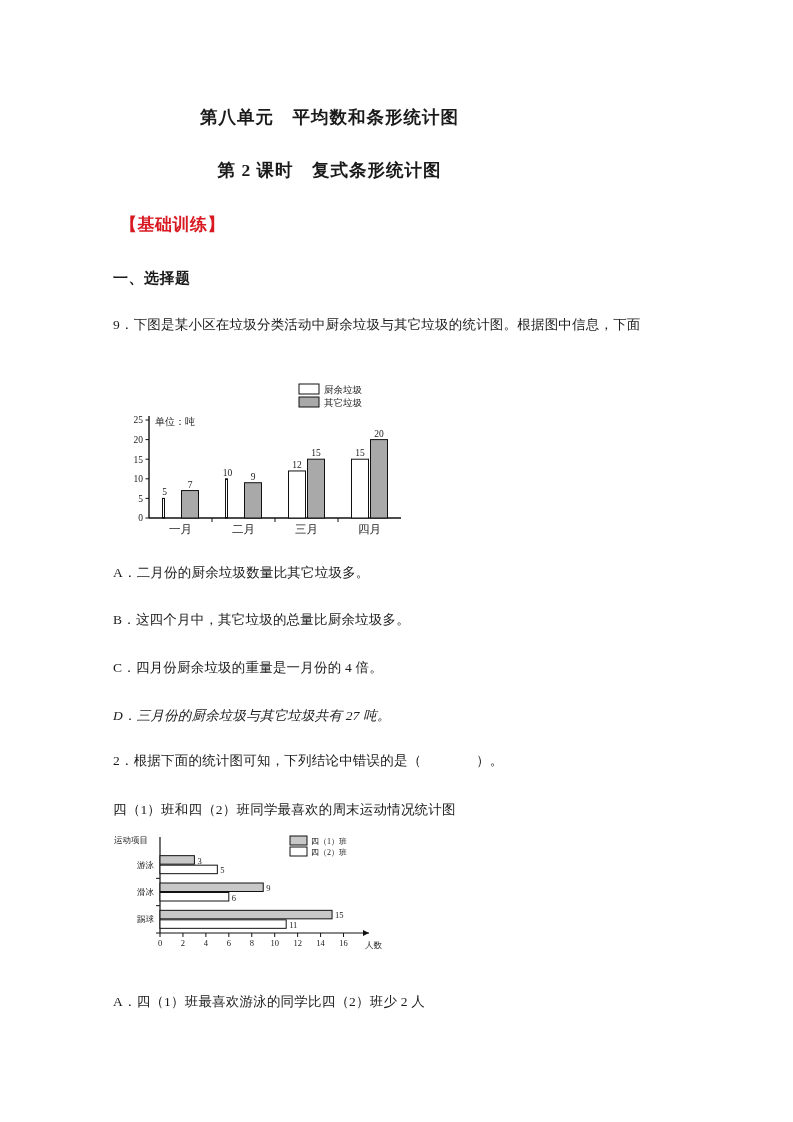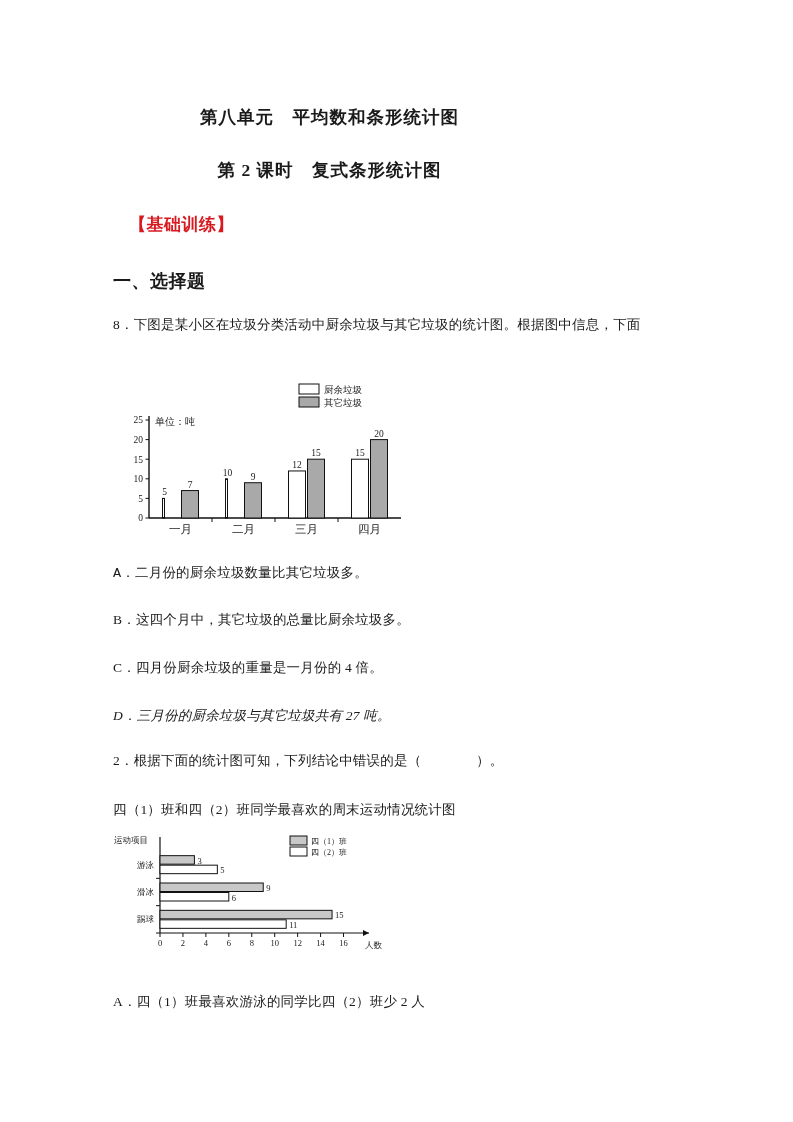--- a/index.html
+++ b/index.html
@@ -28,32 +28,32 @@
     font-size:17.5px;
     font-weight:bold;
     letter-spacing:1px;
     font-family:"Liberation Serif", serif;
   }
   #title1{ top:105px; }
   #title2{ top:158px; }
 
   .section-title{
     position:absolute;
-    left:129px;
+    left:120px;
     top:213px;
     font-size:17px;
     font-weight:bold;
     letter-spacing:.5px;
   }
 
   .sub-heading{
     position:absolute;
     left:113px;
     top:269px;
-    font-size:18px;
+    font-size:15px;
     font-weight:bold;
     letter-spacing:.5px;
   }
 
   .qtext{
     position:absolute;
     left:113px;
     font-size:13.5px;
     line-height:26px;
     letter-spacing:.2px;
@@ -90,21 +90,21 @@
 <div class="page">
 
   <div class="doc-title" id="title1">第八单元　平均数和条形统计图</div>
 
   <div class="doc-title" id="title2">第 2 课时　复式条形统计图</div>
 
   <div class="section-title" style="color: rgb(216, 25, 32);">【基础训练】</div>
 
   <div class="sub-heading">一、选择题</div>
 
-  <div class="qtext" style="top:312px;">8．下图是某小区在垃圾分类活动中厨余垃圾与其它垃圾的统计图。根据图中信息，下面</div>
+  <div class="qtext" style="top:312px;">9．下图是某小区在垃圾分类活动中厨余垃圾与其它垃圾的统计图。根据图中信息，下面</div>
 
   <div id="chart1">
     <svg class="chart-svg" width="300" height="160" viewBox="0 0 300 160">
       <g id="c1-legend">
           <rect x="186" y="6" width="20" height="10" fill="#ffffff" stroke="#111" stroke-width="1"></rect>
           <text x="211" y="15" font-size="9.5" text-anchor="start" font-family="&quot;Liberation Serif&quot;, serif" fill="#1a1a1a">厨余垃圾</text>
           <rect x="186" y="19" width="20" height="10" fill="#a9a9a9" stroke="#111" stroke-width="1"></rect>
           <text x="211" y="28" font-size="9.5" text-anchor="start" font-family="&quot;Liberation Serif&quot;, serif" fill="#1a1a1a">其它垃圾</text>
         </g>
       <g id="c1-axes">
@@ -147,21 +147,21 @@
           <text x="114.5" y="97.8" font-size="9.5" text-anchor="middle" font-family="&quot;Liberation Serif&quot;, serif" fill="#1a1a1a">10</text>
           <text x="140" y="101.72" font-size="9.5" text-anchor="middle" font-family="&quot;Liberation Serif&quot;, serif" fill="#1a1a1a">9</text>
           <text x="184" y="89.96000000000001" font-size="9.5" text-anchor="middle" font-family="&quot;Liberation Serif&quot;, serif" fill="#1a1a1a">12</text>
           <text x="203" y="78.2" font-size="9.5" text-anchor="middle" font-family="&quot;Liberation Serif&quot;, serif" fill="#1a1a1a">15</text>
           <text x="247" y="78.2" font-size="9.5" text-anchor="middle" font-family="&quot;Liberation Serif&quot;, serif" fill="#1a1a1a">15</text>
           <text x="266" y="58.599999999999994" font-size="9.5" text-anchor="middle" font-family="&quot;Liberation Serif&quot;, serif" fill="#1a1a1a">20</text>
         </g>
     </svg>
   </div>
 
-  <div class="opt" style="top:564px;font-family:Liberation Mono, monospace;">A．二月份的厨余垃圾数量比其它垃圾多。</div>
+  <div class="opt" style="top:564px;">A．二月份的厨余垃圾数量比其它垃圾多。</div>
   <div class="opt" style="top:611px;">B．这四个月中，其它垃圾的总量比厨余垃圾多。</div>
   <div class="opt" style="top:659px;">C．四月份厨余垃圾的重量是一月份的 4 倍。</div>
   <div class="opt" style="top:707px;font-style:italic;">D．三月份的厨余垃圾与其它垃圾共有 27 吨。</div>
 
   <div class="qtext" style="top:748px;">2．根据下面的统计图可知，下列结论中错误的是（　　　　）。</div>
   <div class="qtext" style="top:797px;">四（1）班和四（2）班同学最喜欢的周末运动情况统计图</div>
 
   <div id="chart2">
     <svg class="chart-svg" width="295" height="135" viewBox="0 0 295 135">
       <g id="c2-legend">

